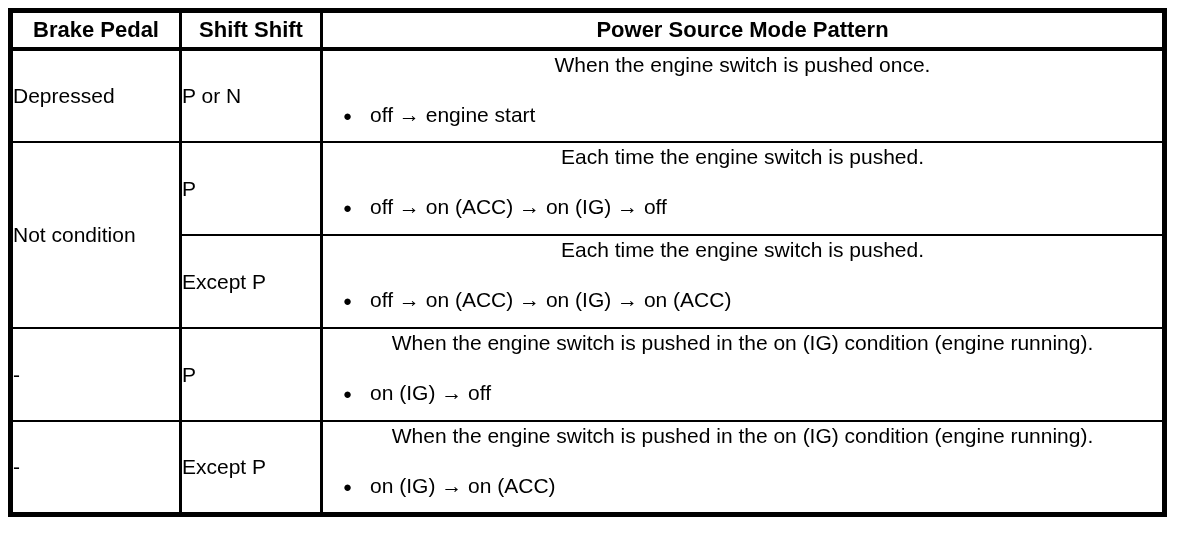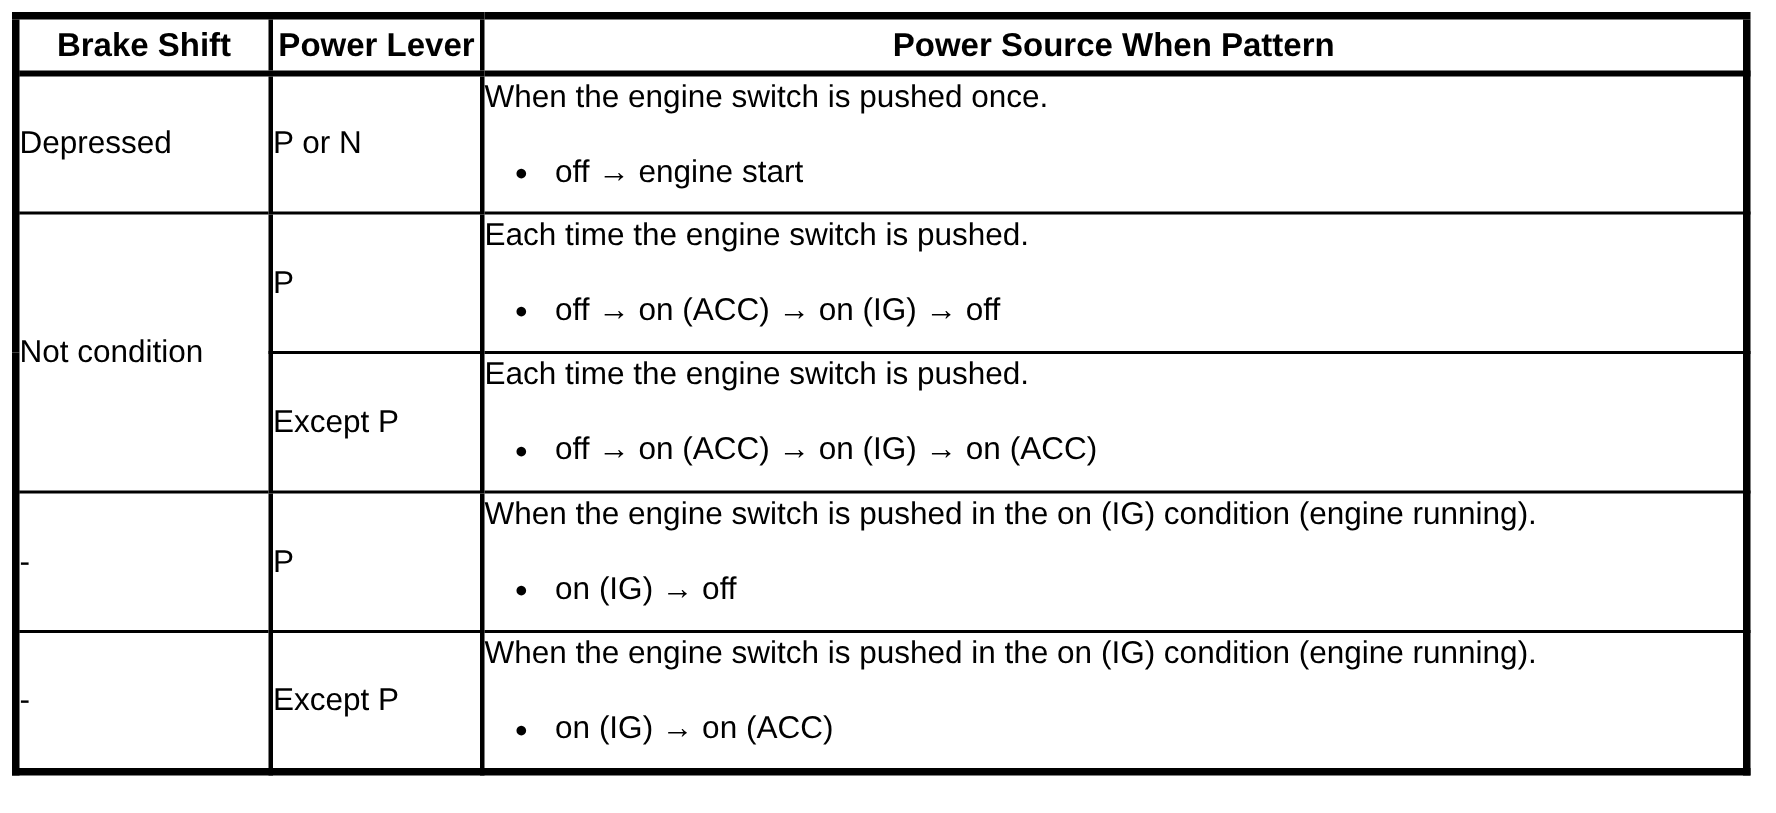--- a/index.html
+++ b/index.html
@@ -47,21 +47,21 @@
     background: #ffffff;
   }
   tr.data-row { height: 93px; }
   td.center-cell {
     text-align: left;
     vertical-align: middle;
     white-space: nowrap;
   }
   td.pattern-cell {
     vertical-align: top;
-    text-align: left;
+    text-align: center;
     padding: 4px 4px 0 6px;
     margin-top: 47px;
   }
   .pattern-desc {
     line-height: 27px;
     white-space: nowrap;
   }
   .bullet-line {
     margin-top: 25px;
     margin-left: 20px;
@@ -80,23 +80,23 @@
 
 <div class="page">
   <table class="mode-table">
     <colgroup>
       <col style="width:170px">
       <col style="width:141px">
       <col>
     </colgroup>
     <tbody>
         <tr class="header-row">
-      <th>Brake Shift</th>
-      <th>Power Lever</th>
-      <th>Power Source When Pattern</th>
+      <th>Brake Pedal</th>
+      <th>Shift Shift</th>
+      <th>Power Source Mode Pattern</th>
     </tr>
 
     <tr class="data-row">
       <td class="center-cell">Depressed</td>
       <td class="center-cell">P or N</td>
       <td class="pattern-cell">
         <div class="pattern-desc">When the engine switch is pushed once.</div>
         <div class="bullet-line">
           <span class="bullet-icon">●</span>
           <span>off → engine start</span>

